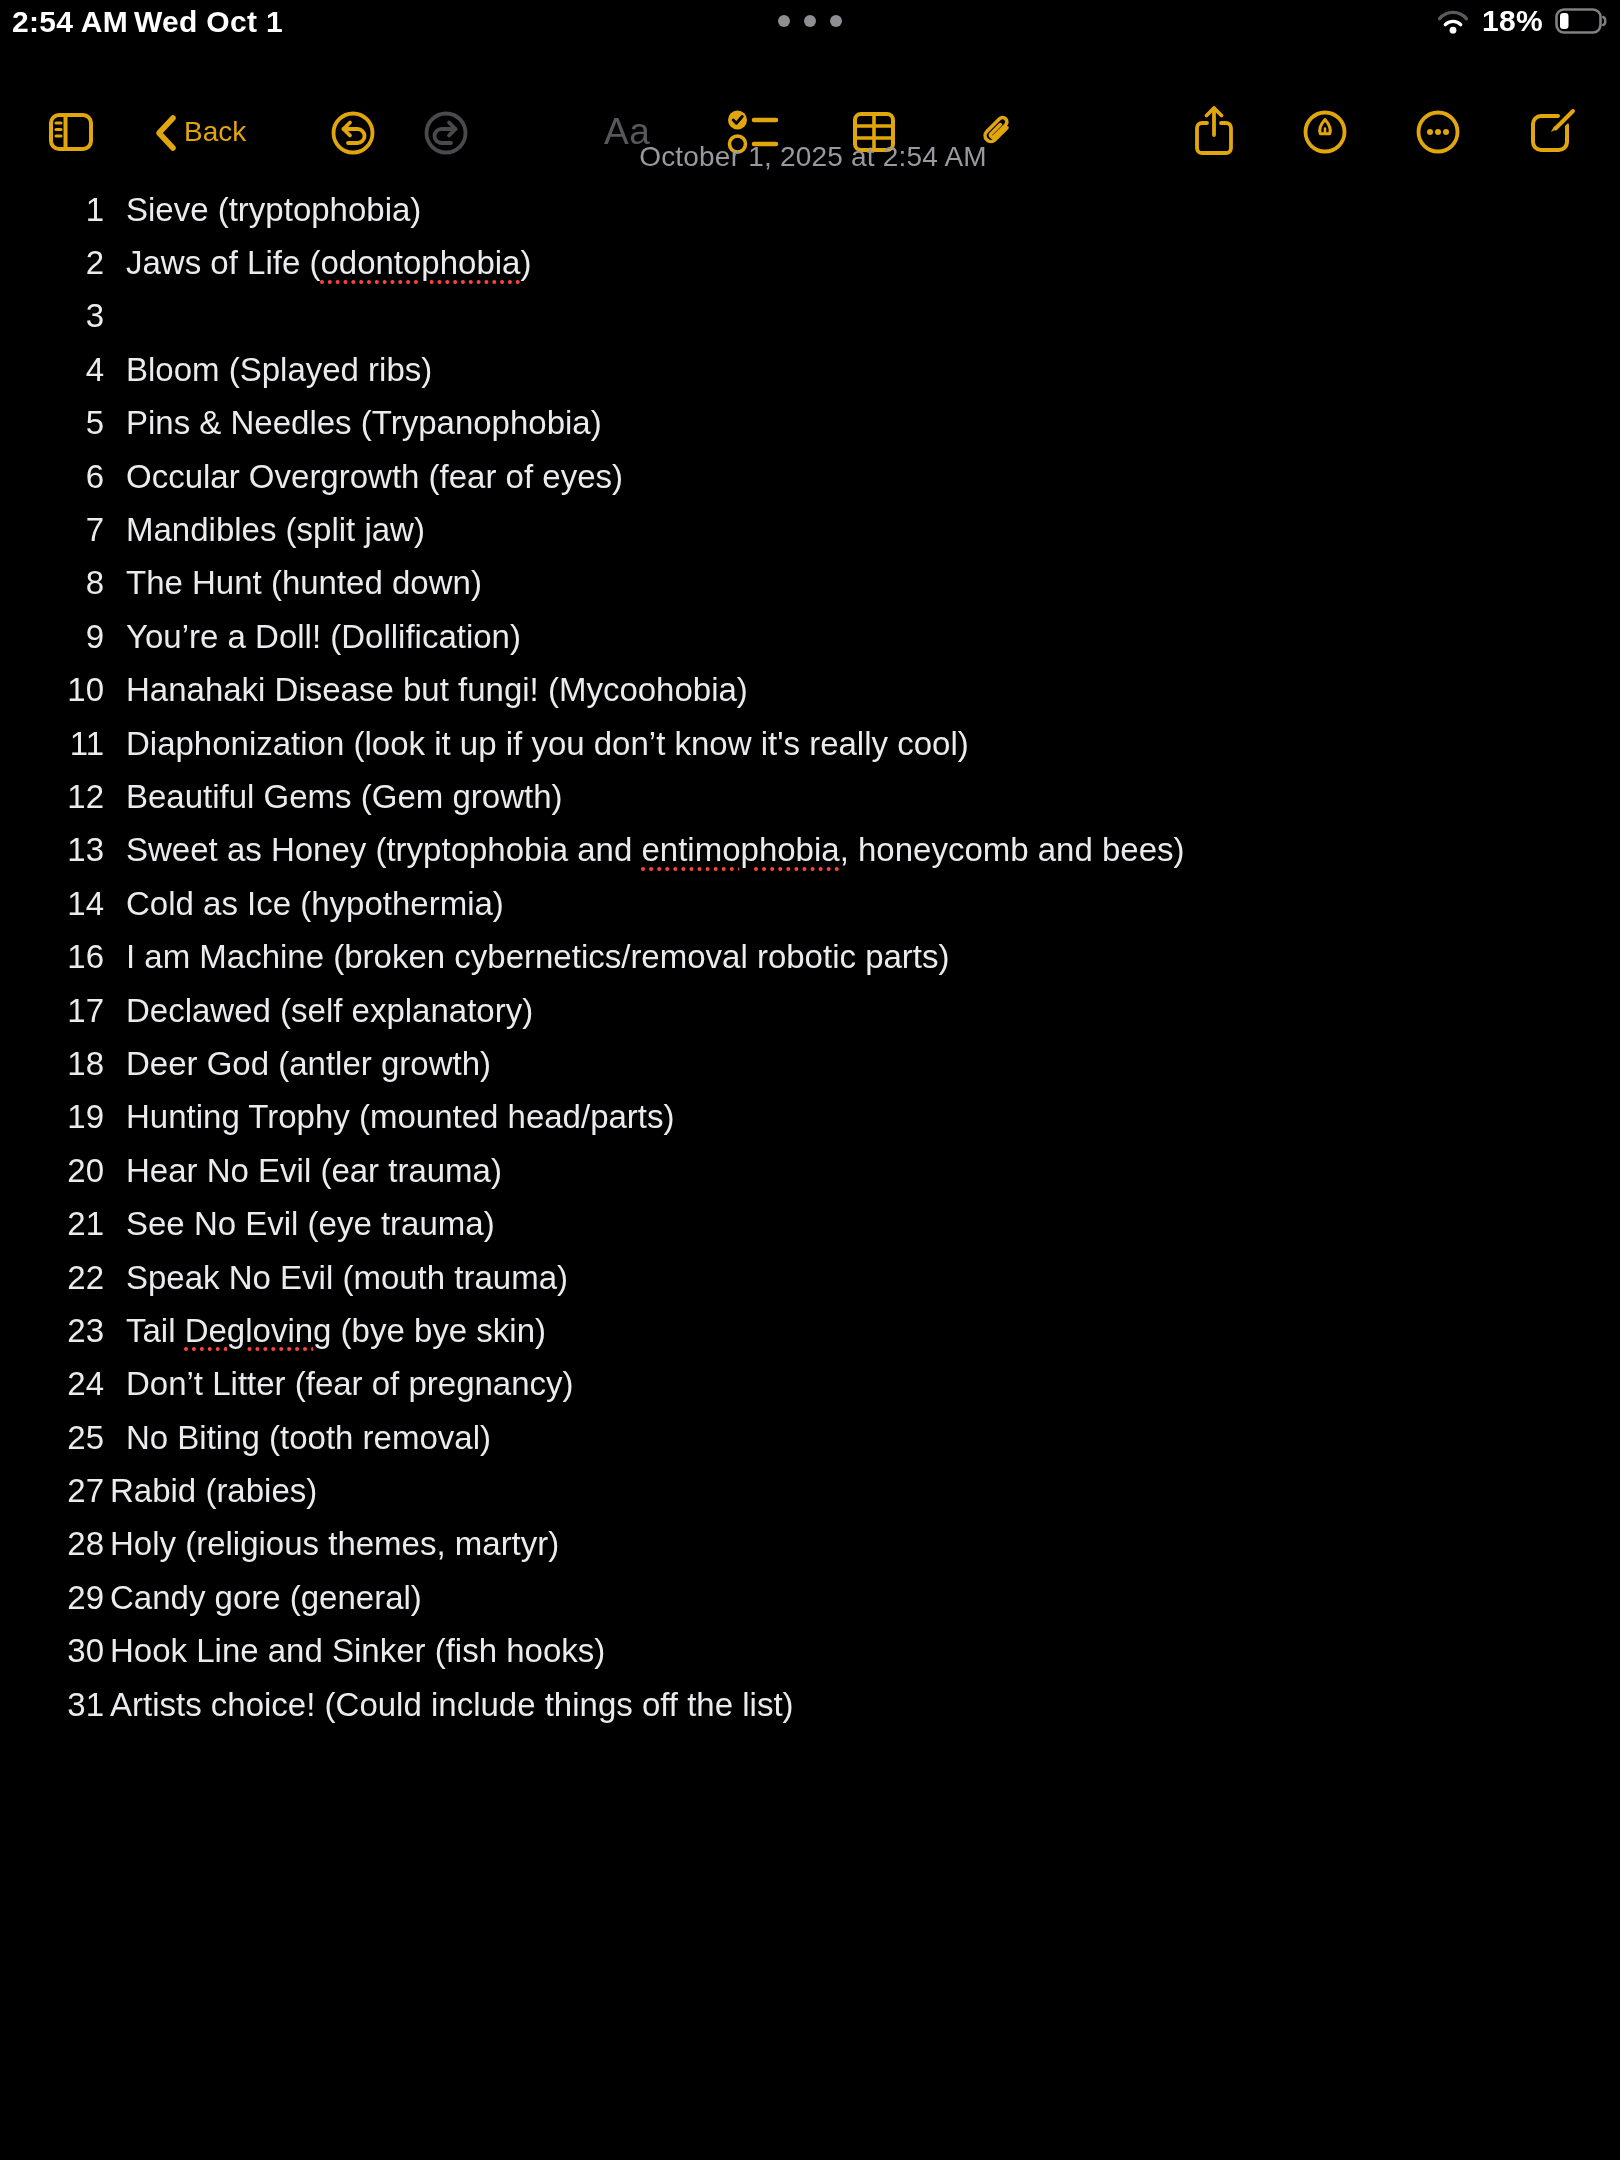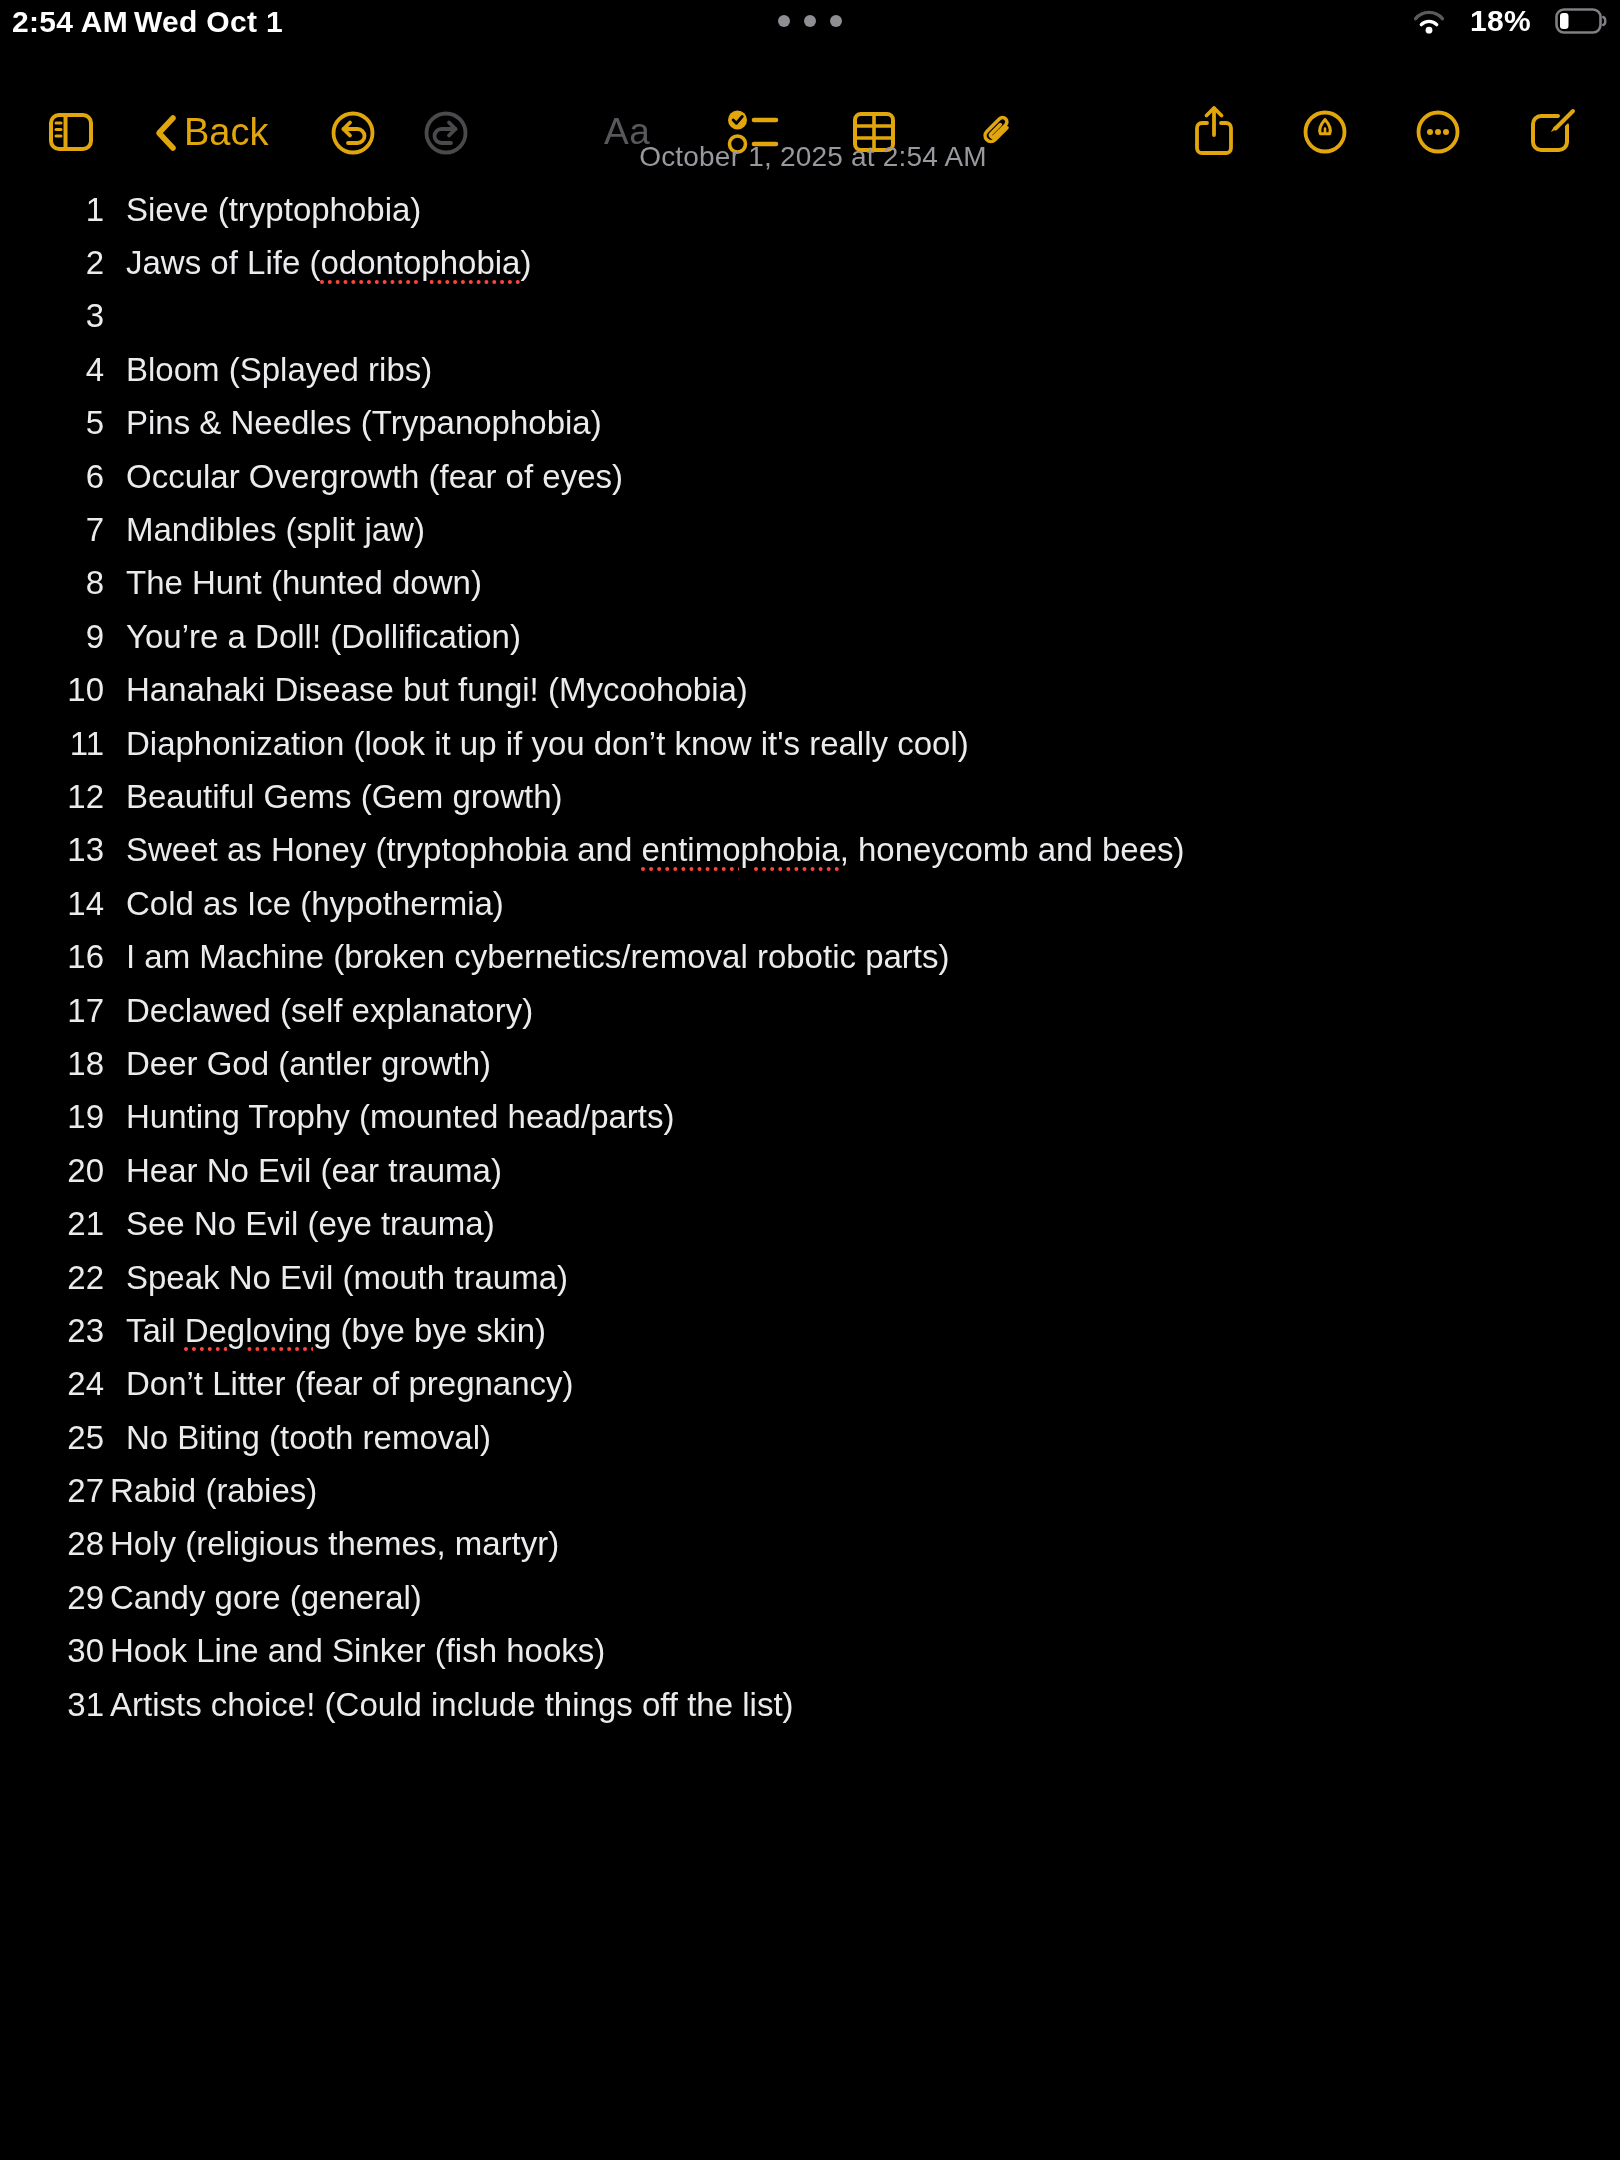--- a/index.html
+++ b/index.html
@@ -9,28 +9,28 @@
     font-family:"Liberation Sans", sans-serif;
     color:var(--text,#EBEBED);
     overflow:hidden;
   }
   
   .status-bar{position:absolute;top:0;left:0;right:0;height:44px;}
   .sb-left{position:absolute;left:12px;top:5px;font-size:30px;font-weight:700;color:#fff;letter-spacing:.3px;white-space:nowrap;}
   .sb-left .day{margin-left:6px;}
   .sb-dots{position:absolute;left:0;right:0;top:15px;text-align:center;line-height:0;}
   .sb-dots i{display:inline-block;width:12px;height:12px;border-radius:50%;background:#8e8e93;margin:0 7px;}
-  .sb-right{position:absolute;right:12px;top:4px;display:flex;align-items:center;gap:24px;}
+  .sb-right{position:absolute;right:12px;top:4px;display:flex;align-items:center;gap:12px;}
   .sb-right .pct{font-size:30px;font-weight:700;color:#fff;letter-spacing:.3px;}
   
   .toolbar{position:absolute;top:44px;left:0;right:0;height:84px;}
   .tool{position:absolute;background:none;border:none;padding:0;margin:0;line-height:0;cursor:pointer;}
   .accent{color:var(--accent,#E2A60D);}
   .dim{color:var(--disabled,#4A4A4D);}
-  .back-label{position:absolute;left:184px;top:68px;font-size:38px;color:var(--accent,#E2A60D);line-height:40px;}
+  .back-label{position:absolute;left:184px;top:68px;font-size:28px;color:var(--accent,#E2A60D);line-height:40px;}
   .format-aa{position:absolute;left:604px;top:66px;font-size:37px;color:var(--format-dim,#58585C);line-height:44px;letter-spacing:.5px;}
   
   .date-line{position:absolute;top:141px;left:6px;right:0;text-align:center;font-size:28px;color:var(--secondary-text,#98989E);letter-spacing:.2px;}
   .note-list{position:absolute;top:183px;left:0;right:30px;}
   .row{display:flex;align-items:center;height:53.4px;font-size:33px;color:var(--text,#EBEBED);}
   .num{flex:none;width:104px;text-align:right;}
   .gap{flex:none;}
   .gap-wide{width:22px;}
   .gap-narrow{width:6px;}
   .txt{white-space:nowrap;}

